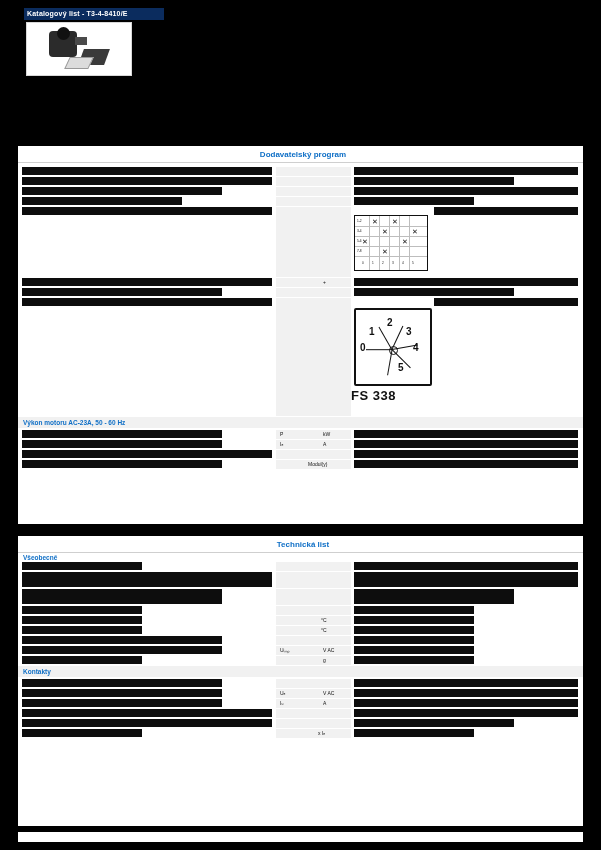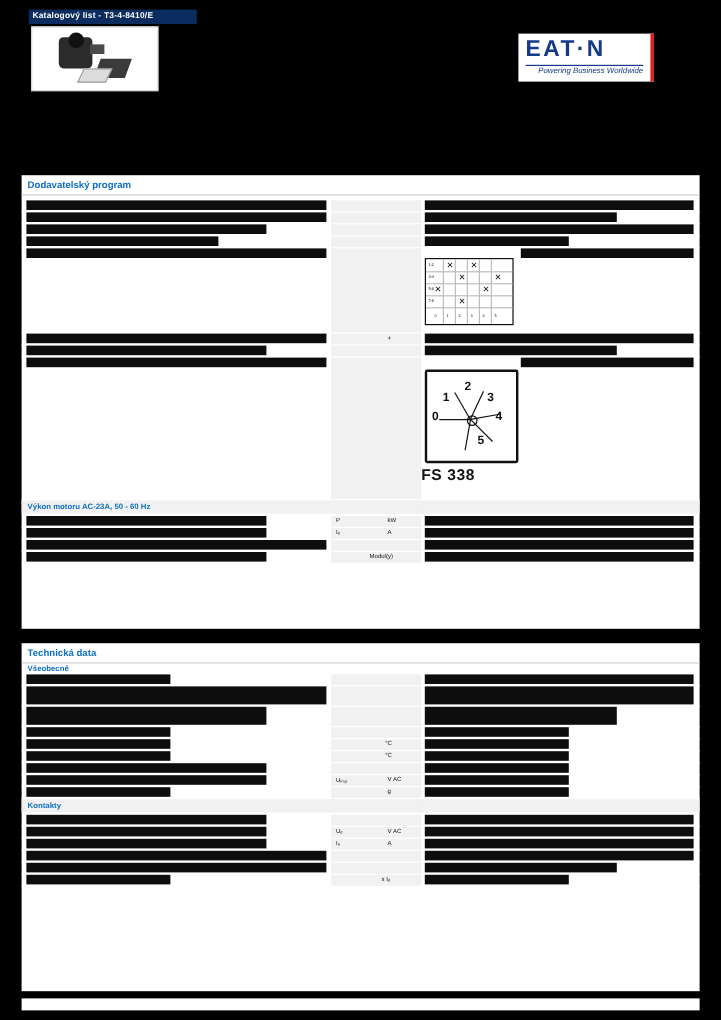--- a/index.html
+++ b/index.html
@@ -69,21 +69,21 @@
   
   .sheet{
     position:absolute;left:18px;background:#ffffff;
   }
   #sheet-supply{top:146px;width:565px;height:378px;}
   #sheet-tech{top:536px;width:565px;height:290px;}
   #sheet-foot{top:832px;width:565px;height:10px;}
 
   .sec-title{
     color:#0f6fc6;font-size:8px;font-weight:bold;
-    padding:4px 0 3px 5px;border-bottom:1px solid #cfcfcf;
+    padding:4px 0 3px 5px;border-bottom:1px solid #cfcfcf;text-align:center;
   }
   .sub-title{
     color:#0f6fc6;font-size:6.5px;font-weight:bold;
     padding:1px 0 1px 5px;
   }
   
   .row{
     position:relative;height:9px;border-bottom:1px solid #ffffff;
   }
   .row .lbl{
@@ -154,25 +154,20 @@
   </div>
 
   <div class="prod-img">
     <div class="plate"></div>
     <div class="body"></div>
     <div class="knob"></div>
     <div class="shaft"></div>
     <div class="plate2"></div>
   </div>
 
-  <div class="eaton">
-    <div class="name">EAT·N</div>
-    <div class="rule"></div>
-    <div class="tag">Powering Business Worldwide</div>
-  </div>
 
   <div class="sheet" id="sheet-supply">
     <div class="sec-title">Dodavatelský program</div>
 
     <div class="row" style="margin-top:4px;">
       <div class="lbl"></div>
       <div class="mid"></div>
       <div class="val"></div>
     </div>
     <div class="row">
@@ -287,21 +282,21 @@
     </div>
     <div class="row">
       <div class="lbl short"></div>
       <div class="mid"></div>
       <div class="unit" style="left:290px;">Modul(y)</div>
       <div class="val"></div>
     </div>
   </div>
 
   <div class="sheet" id="sheet-tech">
-    <div class="sec-title">Technická data</div>
+    <div class="sec-title">Technická list</div>
     <div class="sub-title">Všeobecně</div>
 
     <div class="row">
       <div class="lbl tiny"></div>
       <div class="mid"></div>
       <div class="val"></div>
     </div>
     <div class="row tall">
       <div class="lbl"></div>
       <div class="mid" style="height:16px;"></div>

